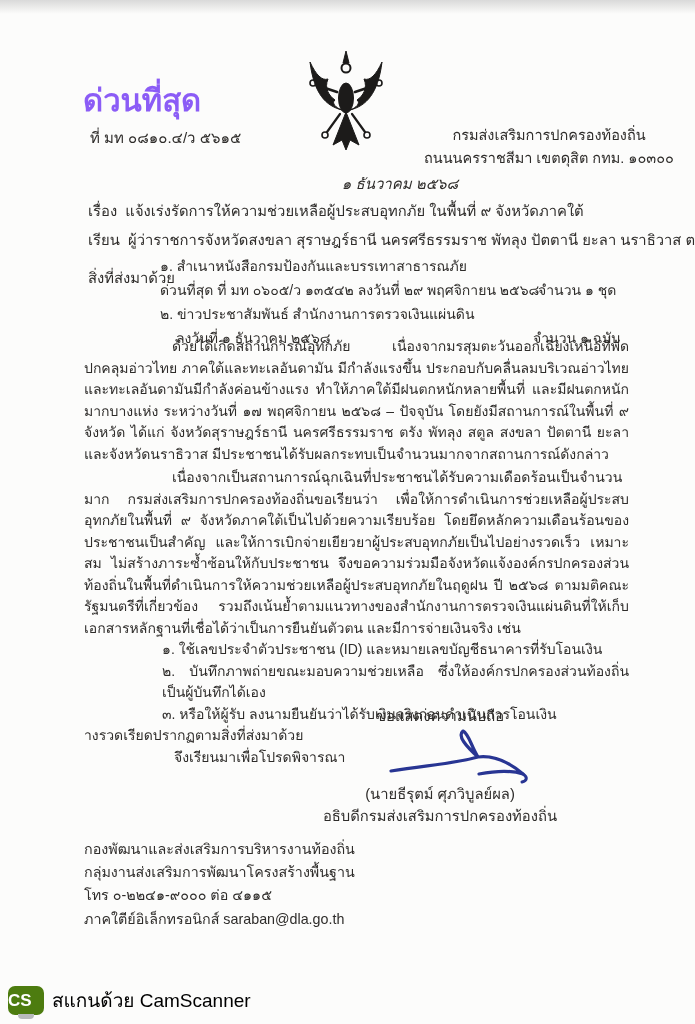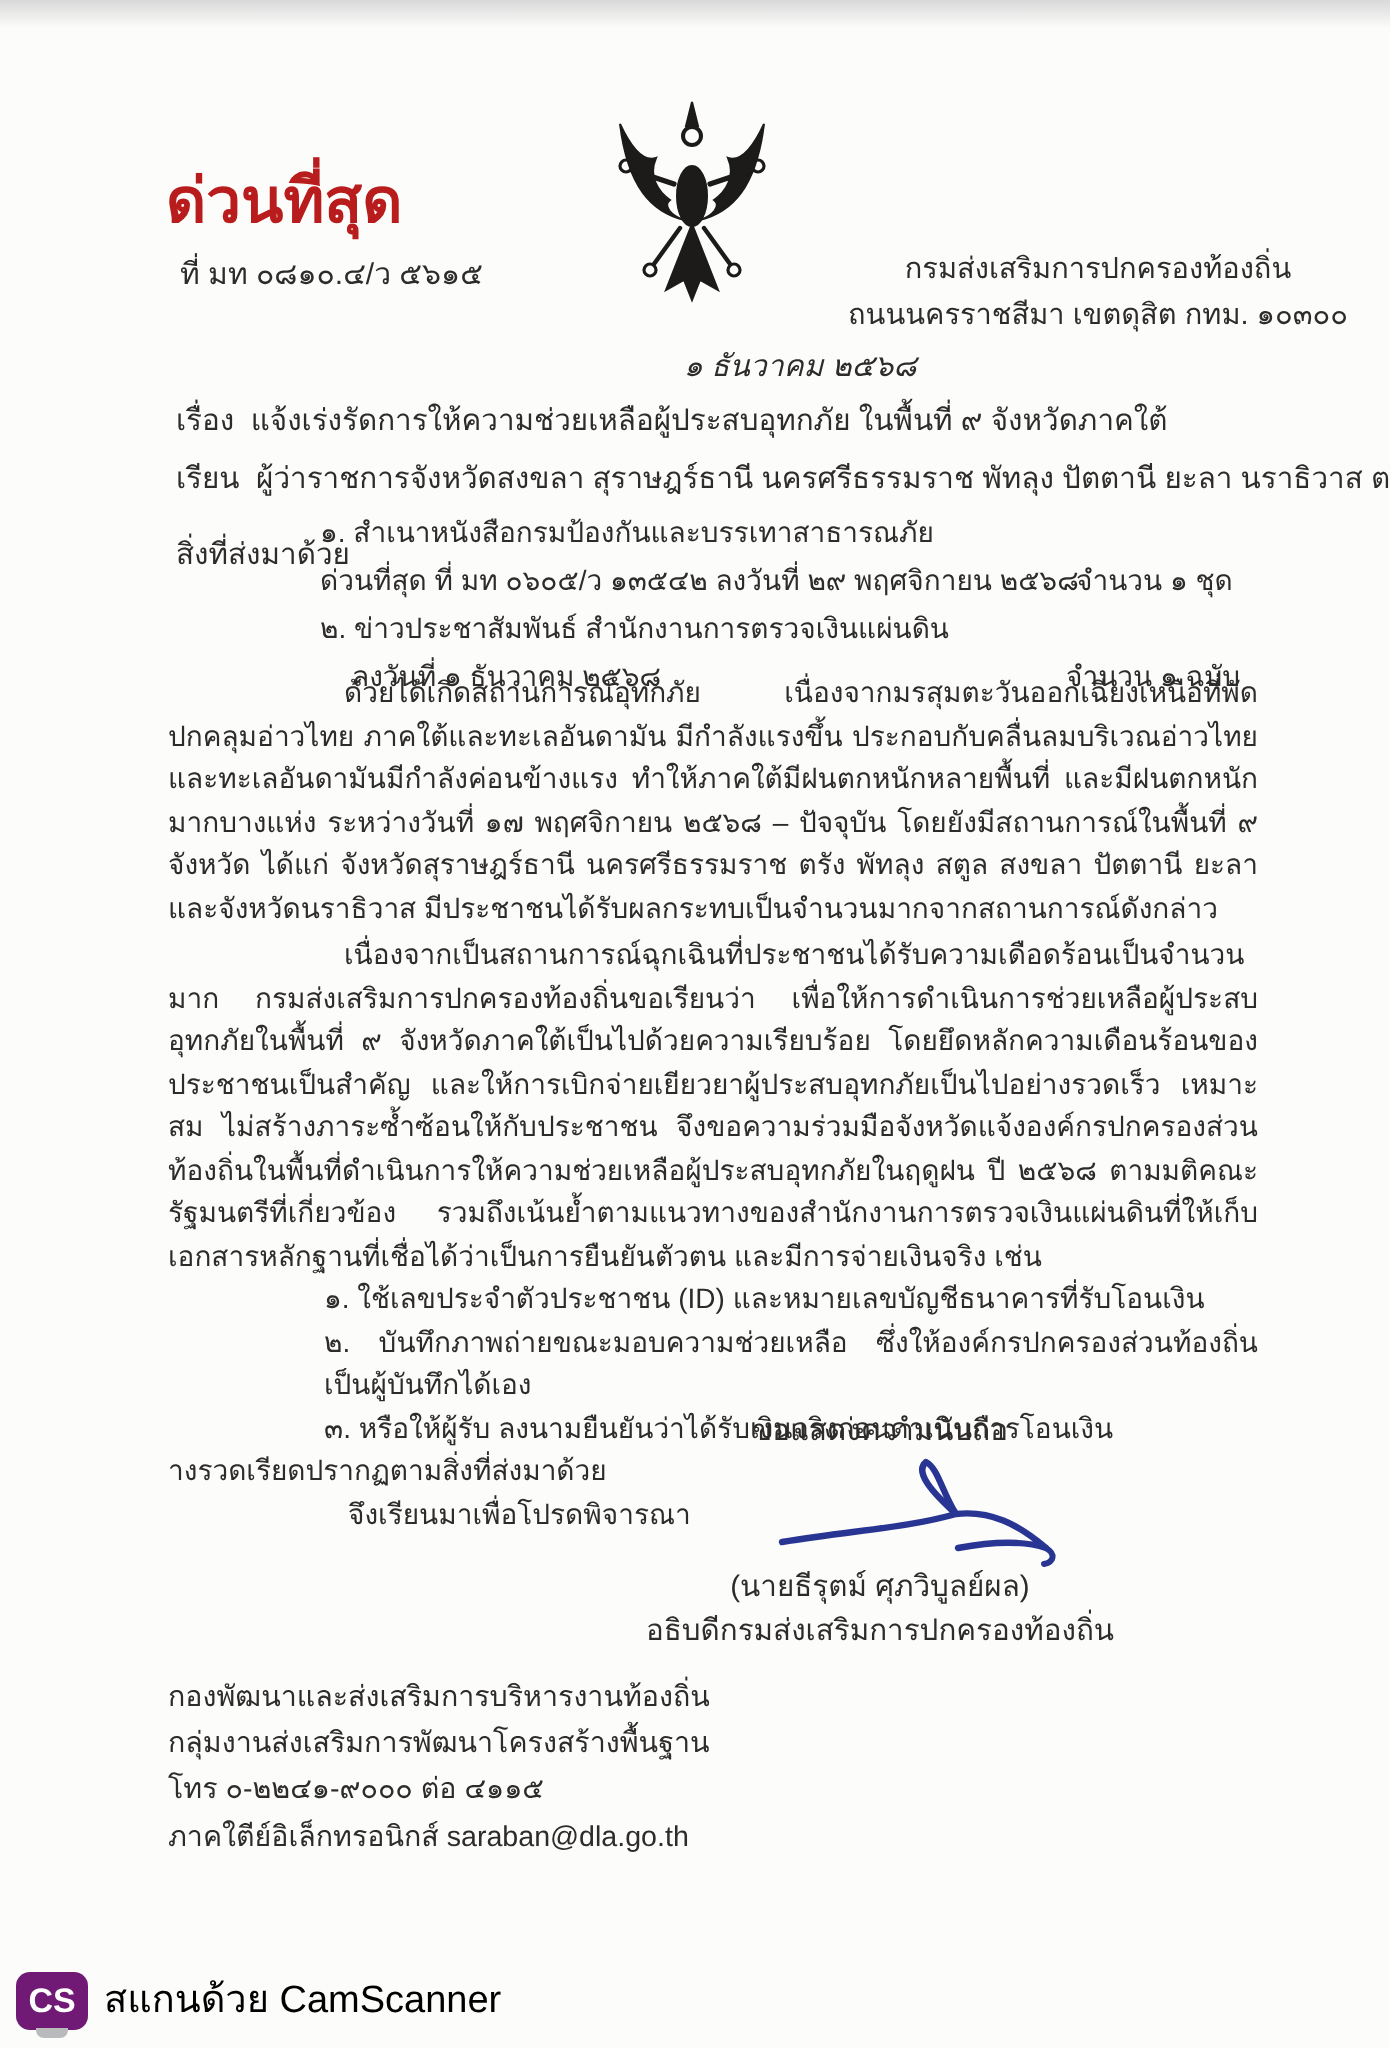--- a/index.html
+++ b/index.html
@@ -5,21 +5,21 @@
   html,body{margin:0;padding:0;background:#e9e9e9;}
   .page{
     position:relative;width:695px;height:1024px;margin:0 auto;
     background:#fcfcfb;overflow:hidden;
     font-family:"Liberation Sans","DejaVu Sans",sans-serif;
     color:#2e2c2a;font-size:14px;line-height:21.5px;
   }
   .scan-top{position:absolute;top:0;left:0;right:0;height:14px;
     background:linear-gradient(#d9d9d9,#fcfcfb);}
   .abs{position:absolute;}
-  .urgency{left:83px;top:84px;font-size:31px;line-height:34px;font-weight:bold;color:#b91c1c;}
+  .urgency{left:83px;top:84px;font-size:31px;line-height:34px;font-weight:bold;color:#8b5cf6;}
   .doc-number{left:90px;top:127px;font-size:15px;white-space:nowrap;}
   .garuda{left:286px;top:48px;}
   .agency{left:418px;top:124px;width:262px;text-align:center;font-size:14.5px;line-height:23px;}
   .date-line{left:290px;top:173px;width:220px;text-align:center;font-size:15px;font-style:italic;}
   .field-line{left:88px;top:0;white-space:nowrap;font-size:14.8px;}
   .subject-line{top:201px;}
   .to-line{top:230px;}
   .attach-label{left:88px;top:268px;white-space:nowrap;font-size:14.8px;}
   .att-l1a{left:160px;top:256px;white-space:nowrap;}
   .att-l1b{left:160px;top:280px;white-space:nowrap;}
@@ -32,22 +32,22 @@
   .para+.para{margin-top:2px;}
   .num-list{margin:0;padding:0 0 0 78px;list-style:none;}
   .num-list li{margin:0;}
   .detail-note{margin:0;}
   .closing-request{margin:0;text-indent:90px;}
   .salutation{left:310px;top:706px;width:260px;text-align:center;font-size:14.8px;}
   .signature-svg{left:383px;top:724px;}
   .signer-name{left:300px;top:784px;width:280px;text-align:center;font-size:14.8px;}
   .signer-title{left:300px;top:806px;width:280px;text-align:center;font-size:14.8px;}
   .sender-footer{left:84px;top:838px;font-size:14.3px;line-height:23.2px;white-space:nowrap;}
-  .cs-badge{left:8px;top:986px;width:36px;height:29px;background:#701a75;border-radius:7px;
-    display:flex;align-items:center;justify-content:center;
+  .cs-badge{left:8px;top:986px;width:36px;height:29px;background:#4d7c0f;border-radius:7px;
+    display:flex;align-items:center;justify-content:flex-start;
     color:#ffffff;font-weight:bold;font-size:17px;line-height:1;}
   .cs-badge::after{content:"";position:absolute;left:10px;top:28px;width:16px;height:5px;
     background:#b8babc;border-radius:0 0 4px 4px;}
   .cs-text{left:52px;top:988px;font-size:19px;line-height:26px;color:#000000;white-space:nowrap;}
 </style>
 </head>
 <body>
 
 <div class="page">
   <div class="scan-top"></div>

